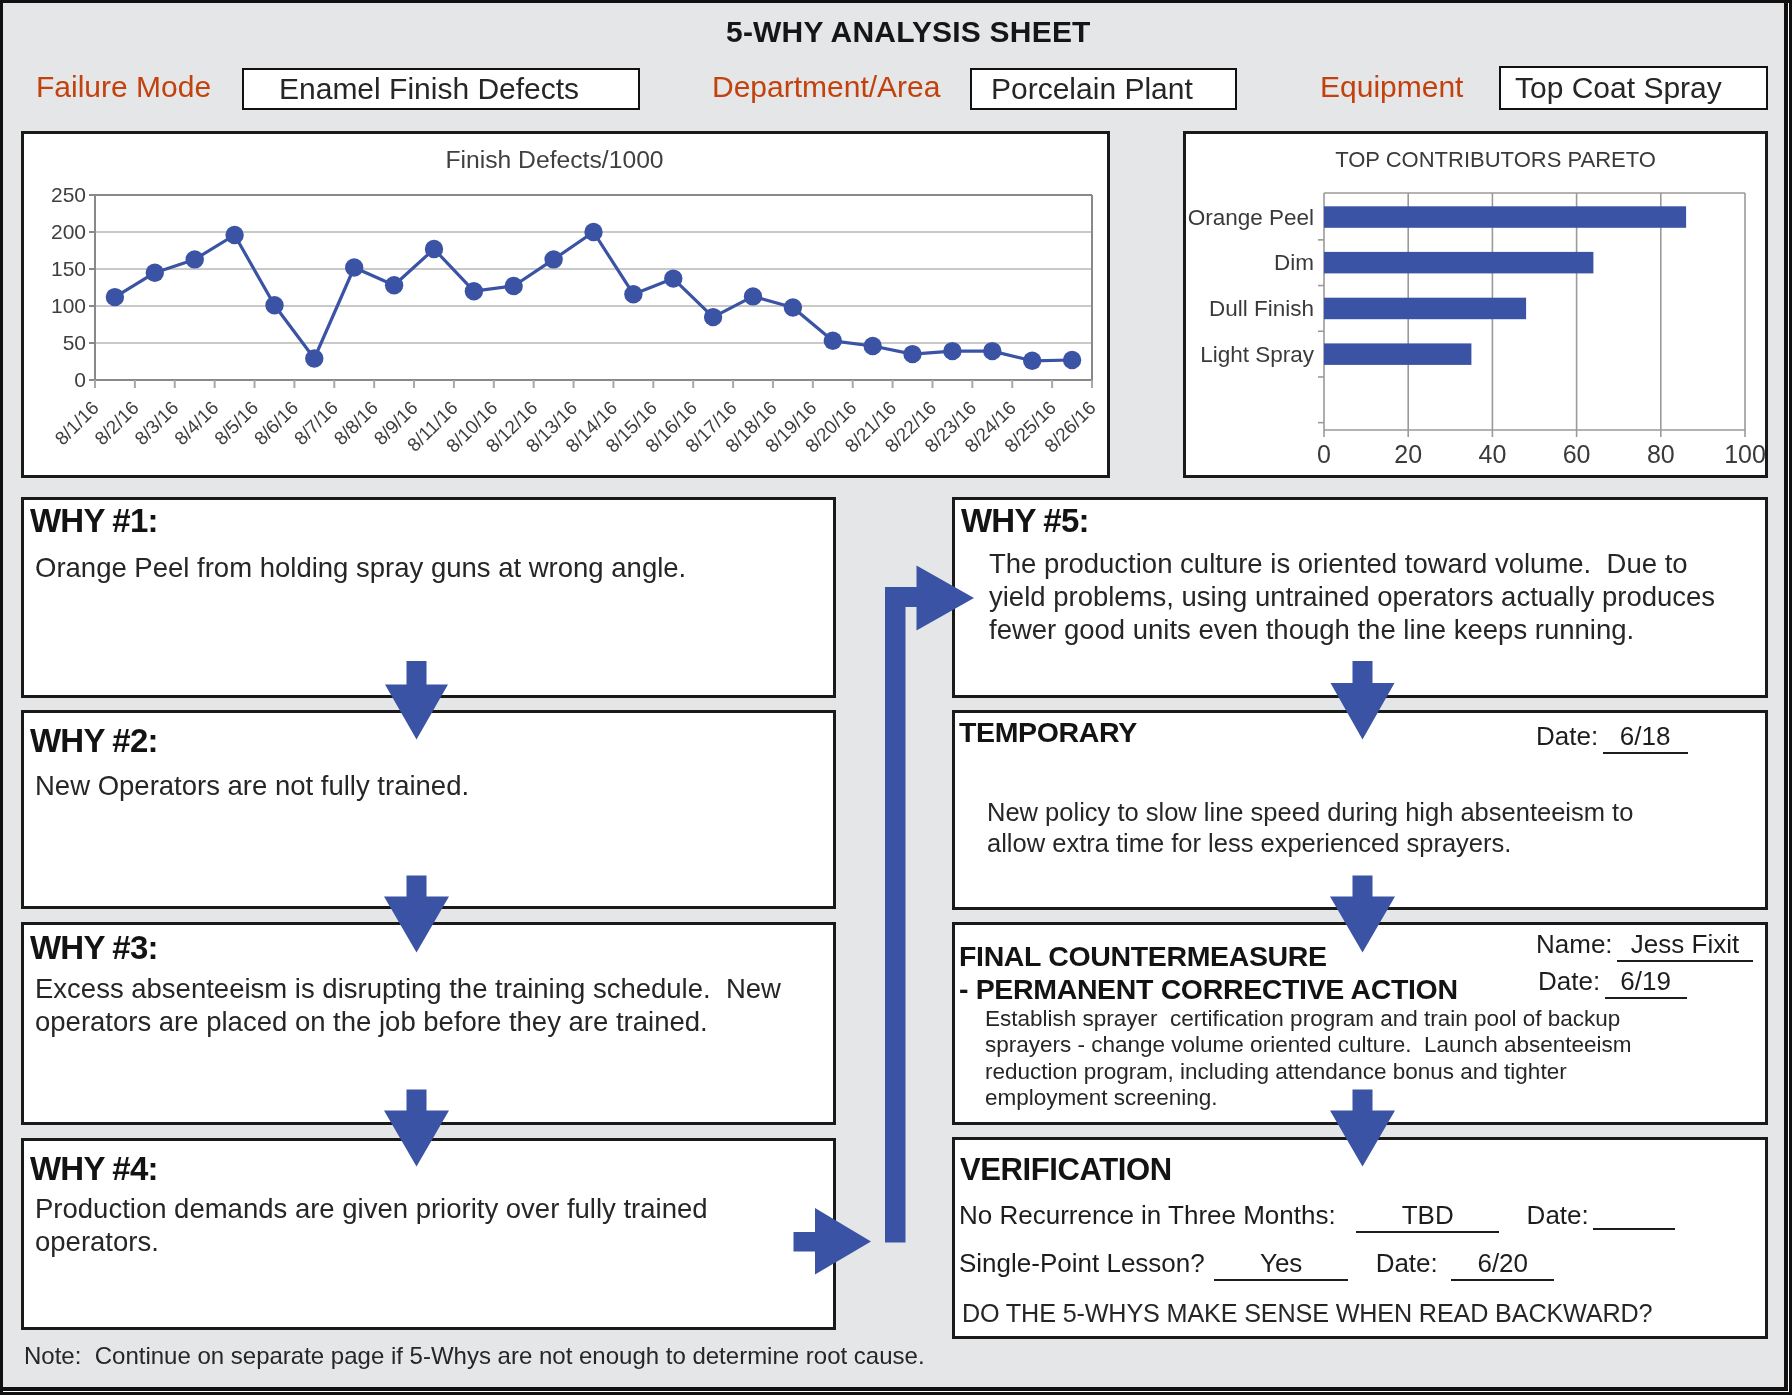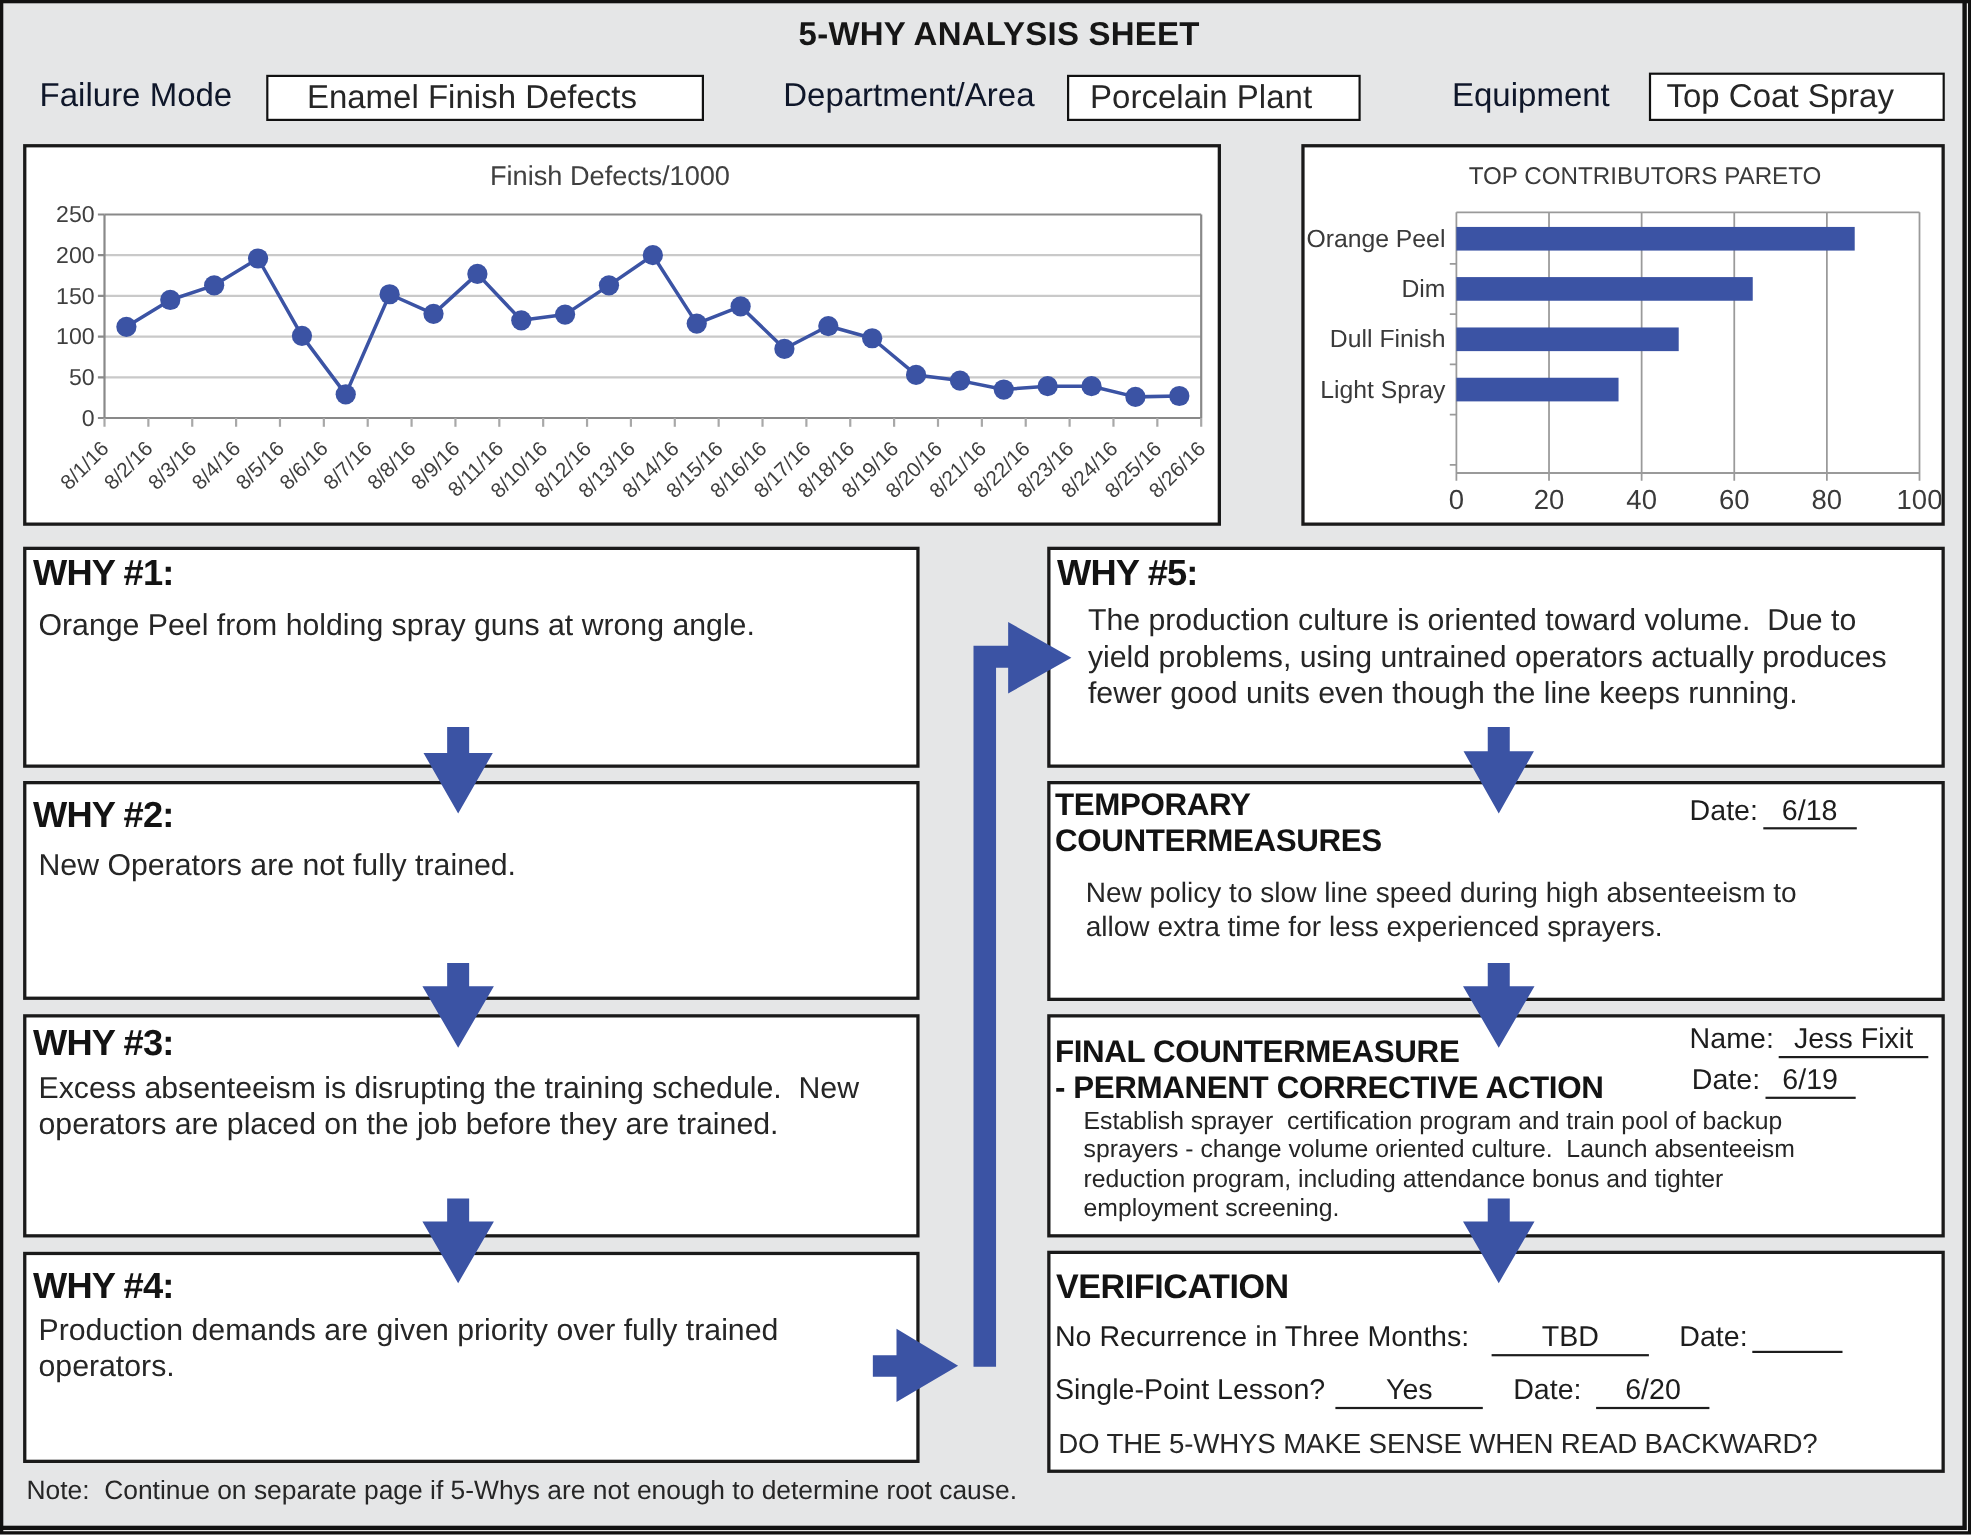--- a/index.html
+++ b/index.html
@@ -7,21 +7,21 @@
   body{width:1792px;height:1395px;overflow:hidden;
        font-family:"Liberation Sans",sans-serif;background:#fff;}
   #sheet{position:absolute;left:-4px;top:-4px;width:1792px;height:1395px;
          background:#e5e6e7;box-sizing:border-box;border:4px solid #111;}
   #frame{position:absolute;left:0;top:0;width:1792px;height:1395px;
          box-sizing:border-box;border:3.5px solid #111;pointer-events:none;}
   .abs{position:absolute;}
 
   
   #title{left:726px;top:15px;font-size:30px;font-weight:bold;color:#161616;letter-spacing:.2px;}
-  .hdr-label{font-size:30px;color:#0f172a;white-space:nowrap;}
+  .hdr-label{font-size:30px;color:#c2410c;white-space:nowrap;}
   .hdr-box{box-sizing:border-box;background:#fff;border:2.5px solid #111;
            font-size:30px;color:#262626;display:flex;align-items:center;justify-content:center;}
 
   
   .panel{box-sizing:border-box;background:#fff;border:3px solid #1a1a1a;}
 
   .why-title{font-size:33px;font-weight:bold;color:#131313;letter-spacing:-0.8px;}
   .why-text{font-size:27.5px;color:#262626;line-height:1.2;white-space:pre-wrap;}
   .sec-title{font-size:28.5px;font-weight:bold;color:#131313;line-height:32.5px;letter-spacing:-0.35px;}
   .sec-text{font-size:25.5px;color:#262626;line-height:1.2;white-space:pre-wrap;}
@@ -204,21 +204,20 @@
   </div>
 
   <div class="abs panel" style="left:952px;top:497px;width:816px;height:201px;">
     <div class="abs why-title" style="left:6px;top:2px;">WHY #5:</div>
     <div class="abs why-text" style="left:34px;top:47px;width:760px;">The production culture is oriented toward volume.  Due to yield problems, using untrained operators actually produces fewer good units even though the line keeps running.</div>
   </div>
 
   <div class="abs panel" style="left:952px;top:710px;width:816px;height:200px;">
     <div class="abs sec-title" style="left:4px;top:3px;width:440px;">
       <div>TEMPORARY</div>
-      <div>COUNTERMEASURES</div>
     </div>
     <div class="abs" style="left:581px;top:8px;">
       <span class="fld-label">Date:</span>
       <span class="fld-val" style="width:85px;">6/18</span>
     </div>
     <div class="abs sec-text" style="left:32px;top:84px;width:700px;">New policy to slow line speed during high absenteeism to allow extra time for less experienced sprayers.</div>
   </div>
 
   <div class="abs panel" style="left:952px;top:922px;width:816px;height:203px;">
     <div class="abs sec-title" style="left:4px;top:3px;width:580px;margin-top:12px;">

